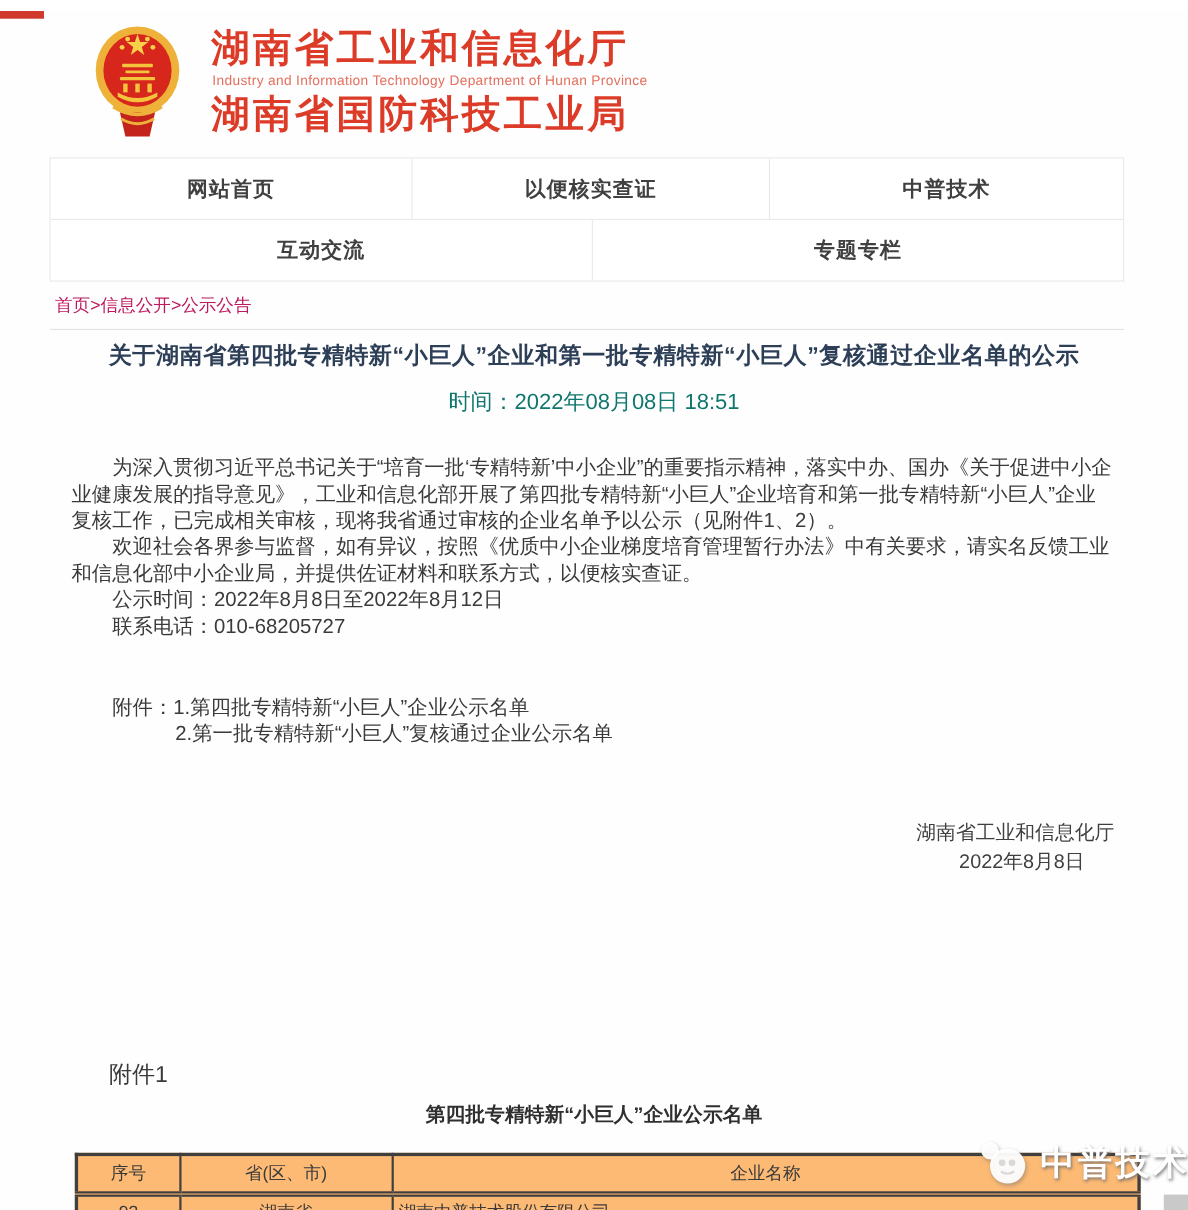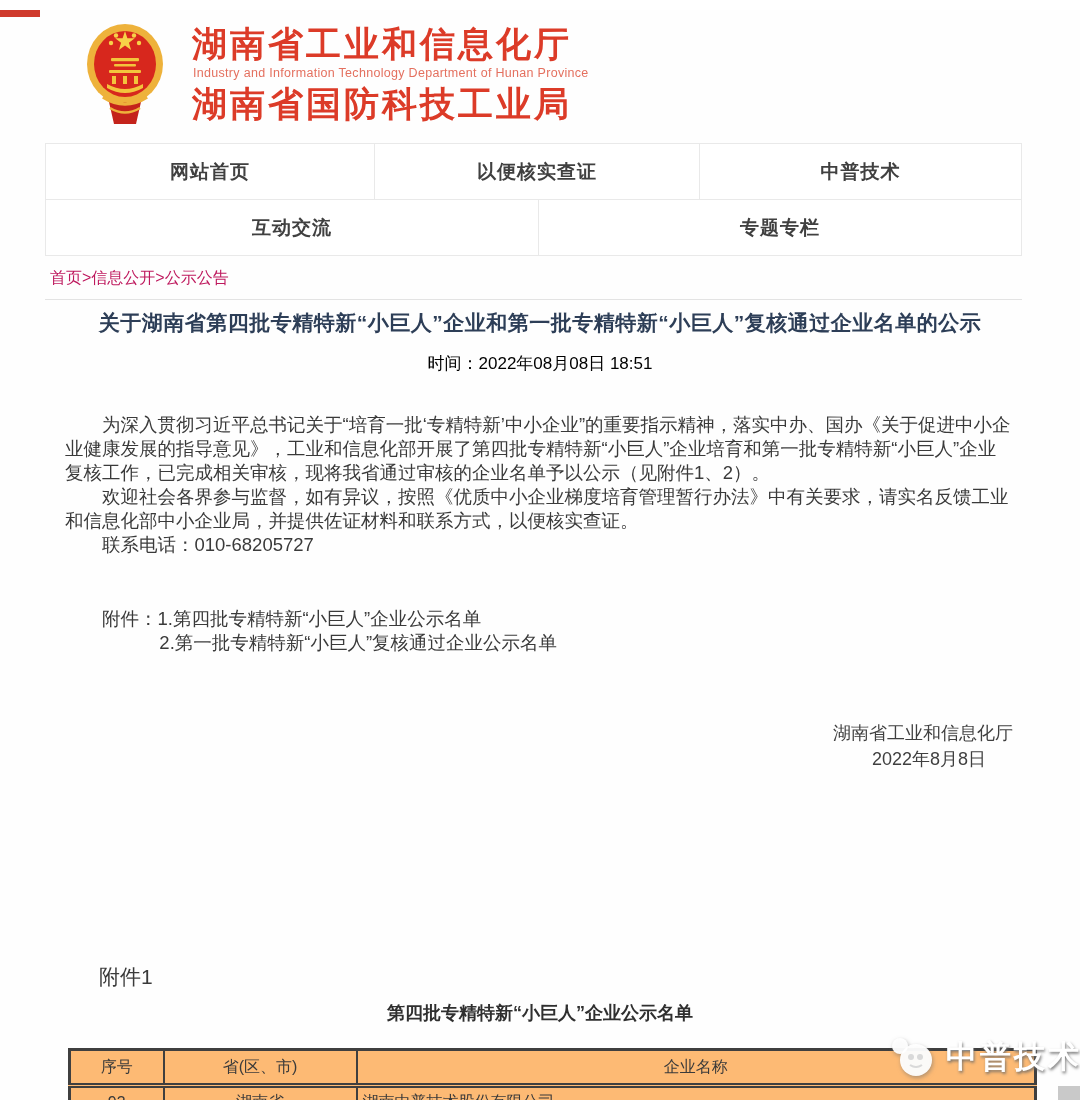--- a/index.html
+++ b/index.html
@@ -36,21 +36,21 @@
   .nav-row-2 .nav-cell:nth-child(2){ flex:1; }
 
   
   .breadcrumb { position:absolute; left:50px; top:258px; font-size:16px; color:#be185d; cursor:pointer; }
   .rule { position:absolute; left:45px; top:289px; width:977px; border-top:1px solid #e3e3e3; }
 
   
   .title { position:absolute; left:45px; top:299px; width:990px; text-align:center;
            font-size:21px; font-weight:bold; color:#2d3e57; letter-spacing:0.5px; }
   .time  { position:absolute; left:45px; top:342px; width:990px; text-align:center;
-           font-size:17px; color:#000000; }
+           font-size:20px; color:#0f766e; }
 
   
   .article { position:absolute; left:65px; top:403px; width:948px;
              font-size:18.5px; color:#3a3a3a; line-height:24px; }
   .para { text-indent:2em; margin:0; }
   .meta-line { text-indent:2em; }
   .attach { margin-top:50px; }
   .attach-first { text-indent:2em; }
   .attach-second { padding-left:5.1em; }
   .signature { margin-top:66px; text-align:right; color:#3f3f3f; font-size:18px; }
@@ -127,20 +127,21 @@
 
   <div class="breadcrumb">首页&gt;信息公开&gt;公示公告</div>
   <div class="rule"></div>
 
   <div class="title">关于湖南省第四批专精特新“小巨人”企业和第一批专精特新“小巨人”复核通过企业名单的公示</div>
   <div class="time">时间：2022年08月08日 18:51</div>
 
   <div class="article">
     <p class="para">为深入贯彻习近平总书记关于“培育一批‘专精特新’中小企业”的重要指示精神，落实中办、国办《关于促进中小企业健康发展的指导意见》，工业和信息化部开展了第四批专精特新“小巨人”企业培育和第一批专精特新“小巨人”企业复核工作，已完成相关审核，现将我省通过审核的企业名单予以公示（见附件1、2）。</p>
     <p class="para">欢迎社会各界参与监督，如有异议，按照《优质中小企业梯度培育管理暂行办法》中有关要求，请实名反馈工业和信息化部中小企业局，并提供佐证材料和联系方式，以便核实查证。</p>
+    <div class="meta-line">公示时间：2022年8月8日至2022年8月12日</div>
     <div class="meta-line">联系电话：010-68205727</div>
     <div class="attach">
       <div class="attach-first">附件：1.第四批专精特新“小巨人”企业公示名单</div>
       <div class="attach-second">2.第一批专精特新“小巨人”复核通过企业公示名单</div>
     </div>
     <div class="signature">
       <div>湖南省工业和信息化厅</div>
       <div class="signature-date">2022年8月8日</div>
     </div>
   </div>

